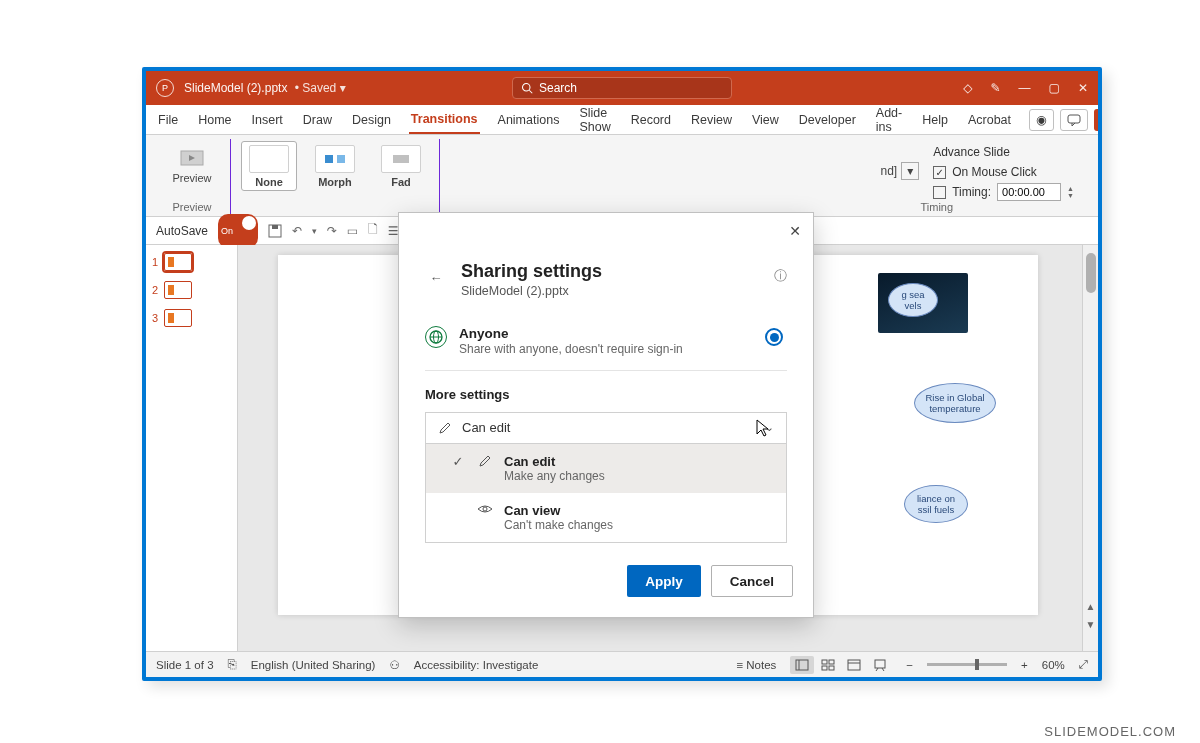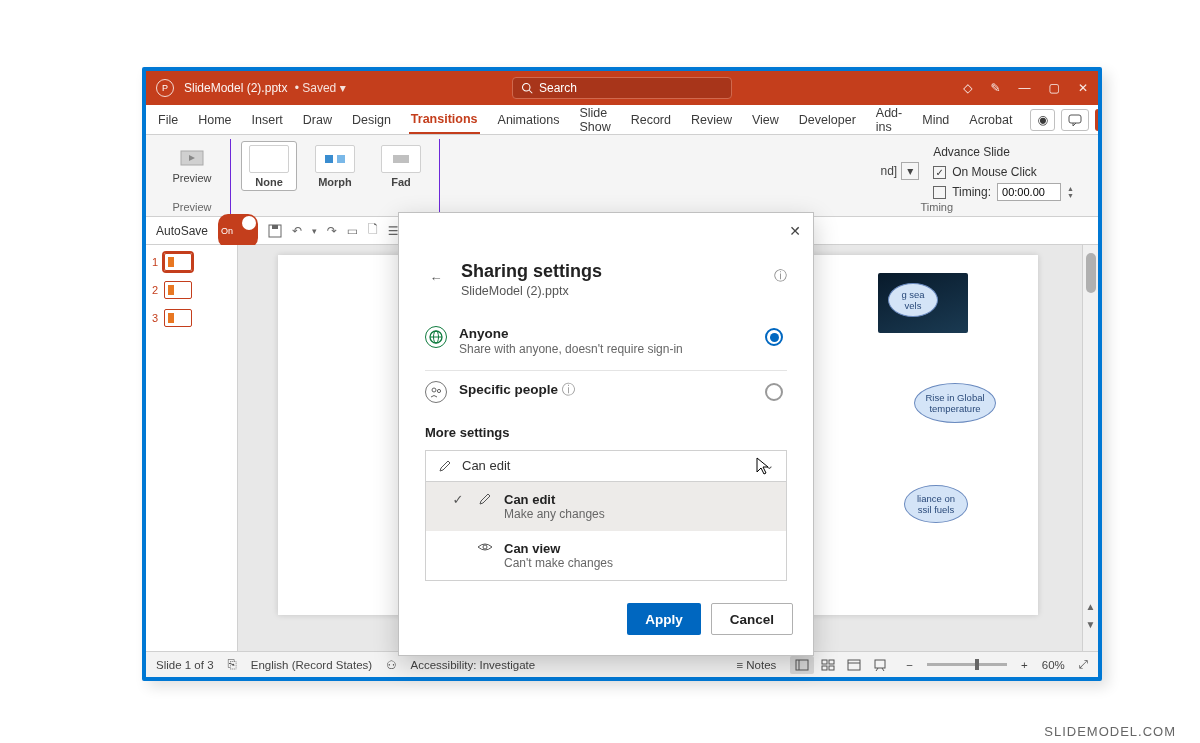--- a/index.html
+++ b/index.html
@@ -154,21 +154,21 @@
     <span class="tab">Draw</span>
     <span class="tab">Design</span>
     <span class="tab active">Transitions</span>
     <span class="tab">Animations</span>
     <span class="tab">Slide Show</span>
     <span class="tab">Record</span>
     <span class="tab">Review</span>
     <span class="tab">View</span>
     <span class="tab">Developer</span>
     <span class="tab">Add-ins</span>
-    <span class="tab">Mind</span>
+    <span class="tab">Help</span>
     <span class="tab">Acrobat</span>
     <div class="rightctl">
       <div class="outlbtn">◉</div>
       <div class="outlbtn">
           <svg width="14" height="12">
             <rect x="1" y="1" width="12" height="8" rx="2" fill="none" stroke="#555"></rect>
             <path d="M5 9 L5 12 L8 9" fill="none" stroke="#555"></path>
           </svg>
         </div>
       <div class="sharebtn"><svg width="12" height="12">
@@ -295,21 +295,21 @@
         <div class="thumb"></div>
         <div class="navbtn" style="bottom:36px">▲</div>
         <div class="navbtn" style="bottom:18px">▼</div>
       </div>
     </div>
   </div>
 
   <div class="statusbar">
     <span>Slide 1 of 3</span>
     <span>⎘</span>
-    <span>English (Record States)</span>
+    <span>English (United Sharing)</span>
     <span>⚇</span>
     <span>Accessibility: Investigate</span>
     <div class="spacer"></div>
     <span>≡ <span>Notes</span></span>
     <div class="viewbtns">
       <div class="vb active">
           <svg width="14" height="12">
             <rect x="1" y="1" width="12" height="10" fill="none" stroke="#555"></rect>
             <line x1="4" y1="1" x2="4" y2="11" stroke="#555"></line>
           </svg>
@@ -365,33 +365,20 @@
             <circle cx="7" cy="7" r="6" fill="none" stroke="#0f7b3e" stroke-width="1.3"></circle>
             <ellipse cx="7" cy="7" rx="2.5" ry="6" fill="none" stroke="#0f7b3e" stroke-width="1"></ellipse>
             <line x1="1" y1="7" x2="13" y2="7" stroke="#0f7b3e"></line>
           </svg>
       </div>
       <div class="otext">
         <div class="t">Anyone</div>
         <div class="d">Share with anyone, doesn't require sign-in</div>
       </div>
       <div class="radio sel"></div>
-    </div>
-    <div class="optrow">
-      <div class="oicon">
-        <svg width="14" height="14" viewBox="0 0 14 14">
-            <circle cx="5" cy="5" r="2" fill="none" stroke="#666"></circle>
-            <circle cx="10" cy="6" r="1.6" fill="none" stroke="#666"></circle>
-            <path d="M2 12 Q5 9 8 12" fill="none" stroke="#666"></path>
-          </svg>
-      </div>
-      <div class="otext">
-        <div class="t"><span>Specific people</span> <span style="color:#999;font-weight:400">ⓘ</span></div>
-      </div>
-      <div class="radio"></div>
     </div>
   </div>
   <div class="sec" style="padding-top:10px">
     <h3>More settings</h3>
     <div class="permsel">
       <svg width="14" height="14">
           <path d="M2 12 L3 9 L10 2 L12 4 L5 11 Z" fill="none" stroke="#555"></path>
         </svg>
       <span>Can edit</span>
       <span class="caret">⌄</span>

